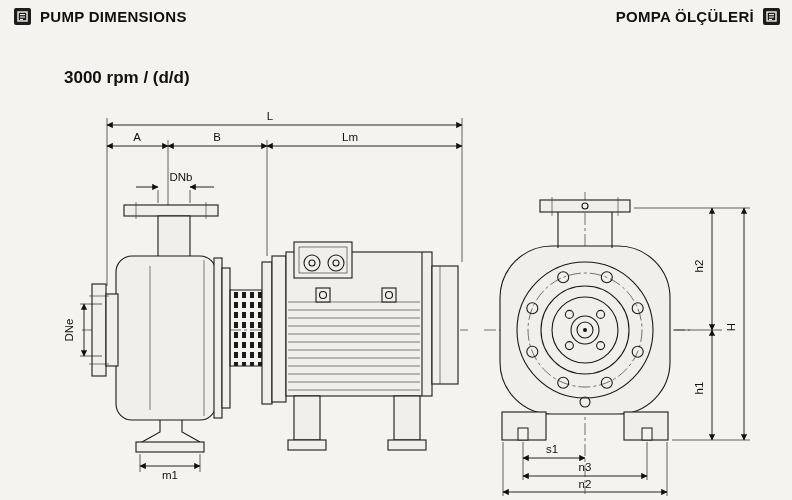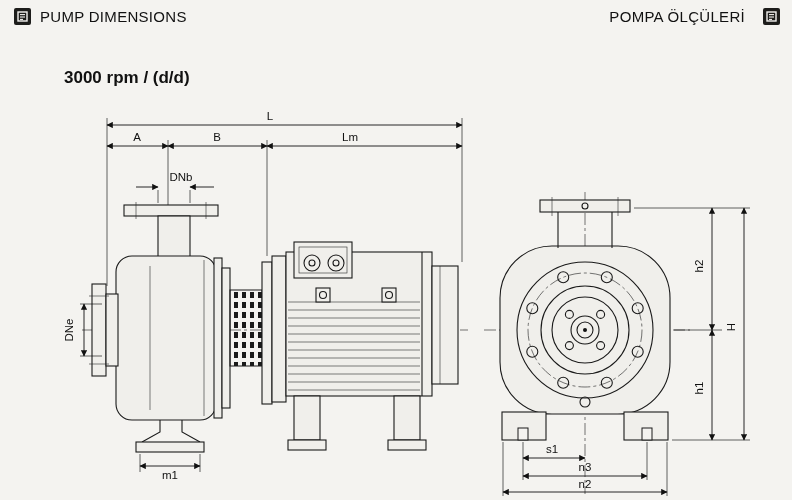--- a/index.html
+++ b/index.html
@@ -2,22 +2,22 @@
 <html><head>
 <meta charset="utf-8">
 <style>
   html,body{margin:0;padding:0}
   body{
     width:792px;height:500px;position:relative;overflow:hidden;
     background:#f4f3f0;color:#111;
     font-family:"Liberation Sans",sans-serif;
   }
   .header-left{position:absolute;left:14px;top:8px;display:flex;gap:9px;align-items:center}
-  .header-right{position:absolute;right:12px;top:8px;display:flex;gap:18px;align-items:center}
-  .title{font-size:15px;font-weight:normal;letter-spacing:.3px;white-space:nowrap}
+  .header-right{position:absolute;right:12px;top:8px;display:flex;gap:9px;align-items:center}
+  .title{font-size:15px;font-weight:bold;letter-spacing:.3px;white-space:nowrap}
   .book-icon{width:17px;height:17px;background:#1d1d1b;border-radius:2px;display:inline-flex;align-items:center;justify-content:center;flex:0 0 auto}
   .subtitle{position:absolute;left:64px;top:68px;font-size:17px;font-weight:bold}
   svg.draw{position:absolute;left:0;top:0}
   svg.draw text{font-size:11.5px;fill:#111}
   .o{fill:none;stroke:#1a1a1a;stroke-width:1.1}
   .p{fill:#f0efeb;stroke:#1a1a1a;stroke-width:1.1}
   .t{fill:none;stroke:#2a2a2a;stroke-width:.6}
   .dim{stroke:#111;stroke-width:.9;fill:none}
   .ext{stroke:#111;stroke-width:.65;fill:none}
   .cl{stroke:#3a3a3a;stroke-width:.7;fill:none;stroke-dasharray:12 3 3 3}

